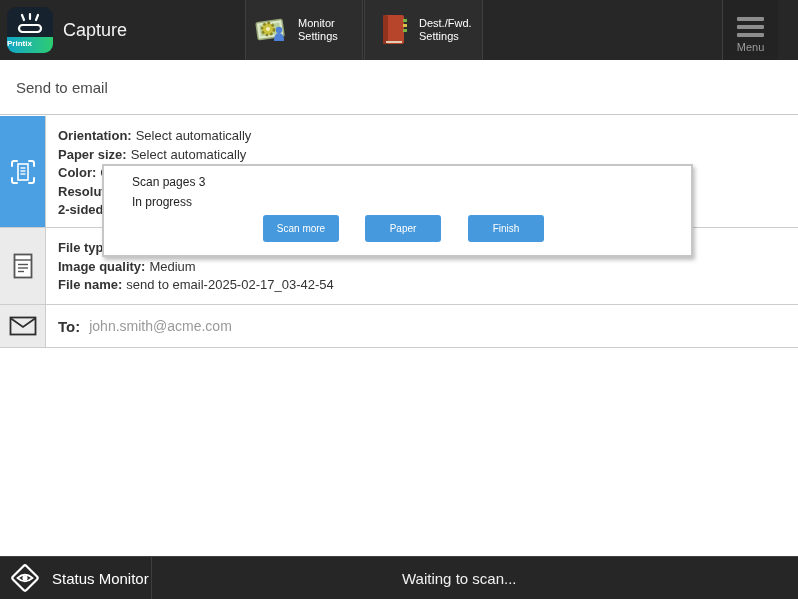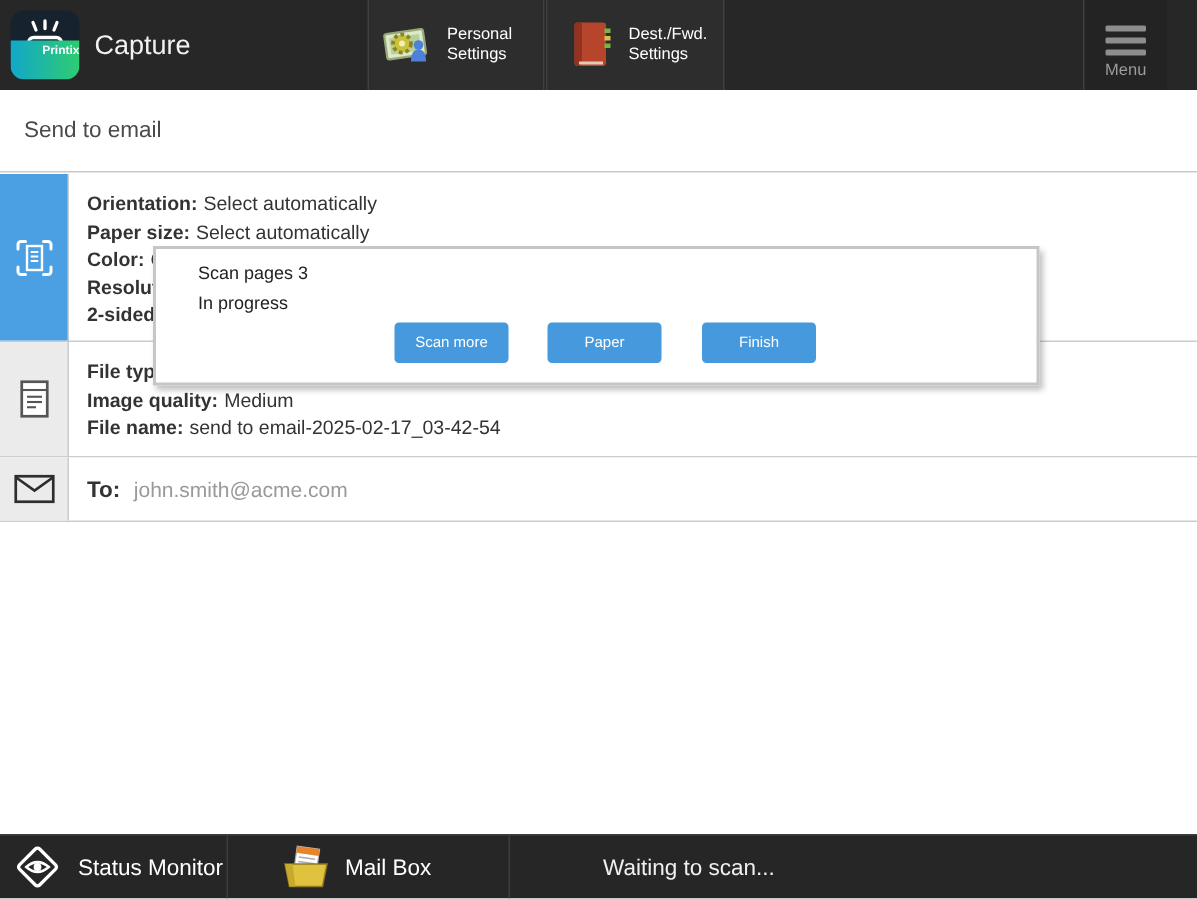--- a/index.html
+++ b/index.html
@@ -7,23 +7,23 @@
   body {
     width:798px; height:599px; position:relative; overflow:hidden;
     background:#ffffff; font-family:"Liberation Sans", sans-serif; color:#333;
   }
 
   
   .topbar { position:absolute; left:0; top:0; width:798px; height:60px; background:#272727; }
   .logo { position:absolute; left:7px; top:7px; width:46px; height:46px; border-radius:9px;
           background:#16222e; overflow:hidden; }
   .logo svg { position:absolute; left:7px; top:3px; }
-  .logo-band { position:absolute; left:0; right:0; bottom:0; height:26px;
+  .logo-band { position:absolute; left:0; right:0; bottom:0; height:16px;
                background:linear-gradient(90deg,#12a7c9,#2ecc71);
-               color:#fff; font-size:8px; font-weight:bold; text-align:right; line-height:14px; }
+               color:#fff; font-size:8px; font-weight:bold; text-align:left; line-height:14px; }
   .app-title { position:absolute; left:63px; top:0; height:60px; line-height:60px;
                color:#f2f2f2; font-size:18px; }
   .tb-btn { position:absolute; top:0; height:60px; background:#2d2d2d; border:none;
             border-left:1px solid #3f3f3f; border-right:1px solid #3f3f3f;
             display:flex; align-items:center; gap:8px; cursor:pointer;
             font-family:inherit; padding:0 0 0 8px; }
   #btn-personal { left:245px; width:118px; }
   #btn-dest { left:364px; width:119px; padding-left:14px; }
   .tb-label { font-size:11px; line-height:13px; text-align:left; color:#fff; }
   .tb-label span { display:block; }
@@ -99,21 +99,21 @@
       <g transform="rotate(-8 16 16)">
         <rect x="3" y="8" width="26" height="17" rx="1.5" fill="#dde8c8" stroke="#97a878" stroke-width="1.5"></rect>
         <rect x="6" y="11" width="20" height="11" fill="#b9cf9a"></rect>
       </g>
       <circle cx="14" cy="16" r="6" fill="#c9c23c" stroke="#8a8426" stroke-width="2.5" stroke-dasharray="2.5 2"></circle>
       <circle cx="14" cy="16" r="2" fill="#f2eebc"></circle>
       <circle cx="25" cy="17" r="3.2" fill="#4d82d8"></circle>
       <path d="M20,28 Q20,20 25,20 Q30,20 30,28 Z" fill="#4d82d8"></path>
     </svg>
     <span class="tb-label">
-      <span>Personal</span>
+      <span>Monitor</span>
       <span>Settings</span>
     </span>
   </button>
 
   <button class="tb-btn" id="btn-dest">
     <svg width="32" height="36" viewBox="0 0 32 36">
       <rect x="4" y="3" width="21" height="29" rx="2" fill="#b6452c"></rect>
       <rect x="4" y="3" width="5" height="29" rx="2" fill="#93331f"></rect>
       <rect x="24" y="7" width="4" height="3" fill="#7cb342"></rect>
       <rect x="24" y="12" width="4" height="3" fill="#d9c24a"></rect>
@@ -210,27 +210,14 @@
 
 <footer class="statusbar">
   <div class="sb-item" id="sb-status-monitor">
     <svg width="34" height="34" viewBox="0 0 34 34" fill="none" stroke="#fff">
       <rect x="7.5" y="7.5" width="19" height="19" rx="2" stroke-width="2.2" transform="rotate(45 17 17)"></rect>
       <path d="M9.5,17 Q17,10.5 24.5,17 Q17,23.5 9.5,17 Z" stroke-width="1.7"></path>
       <circle cx="17" cy="17" r="2.6" fill="#fff" stroke="none"></circle>
     </svg>
     <span>Status Monitor</span>
   </div>
-  <div class="sb-item" id="sb-mailbox">
-    <svg width="32" height="30" viewBox="0 0 32 30">
-      <g transform="rotate(8 16 10)">
-        <rect x="9" y="2" width="15" height="15" fill="#fff" stroke="#b5b5b5" stroke-width="0.8"></rect>
-        <rect x="9" y="2" width="15" height="4.5" fill="#e8842c"></rect>
-        <line x1="11" y1="9" x2="22" y2="9" stroke="#aaa" stroke-width="1"></line>
-        <line x1="11" y1="12" x2="22" y2="12" stroke="#aaa" stroke-width="1"></line>
-      </g>
-      <polygon points="2,13 30,13 27,28 5,28" fill="#e0c23e" stroke="#8f7a1e" stroke-width="1"></polygon>
-      <polygon points="2,13 7,13 9,28 5,28" fill="#c7a92e"></polygon>
-    </svg>
-    <span>Mail Box</span>
-  </div>
   <div class="sb-status">Waiting to scan...</div>
 </footer>
 
 </body></html>

